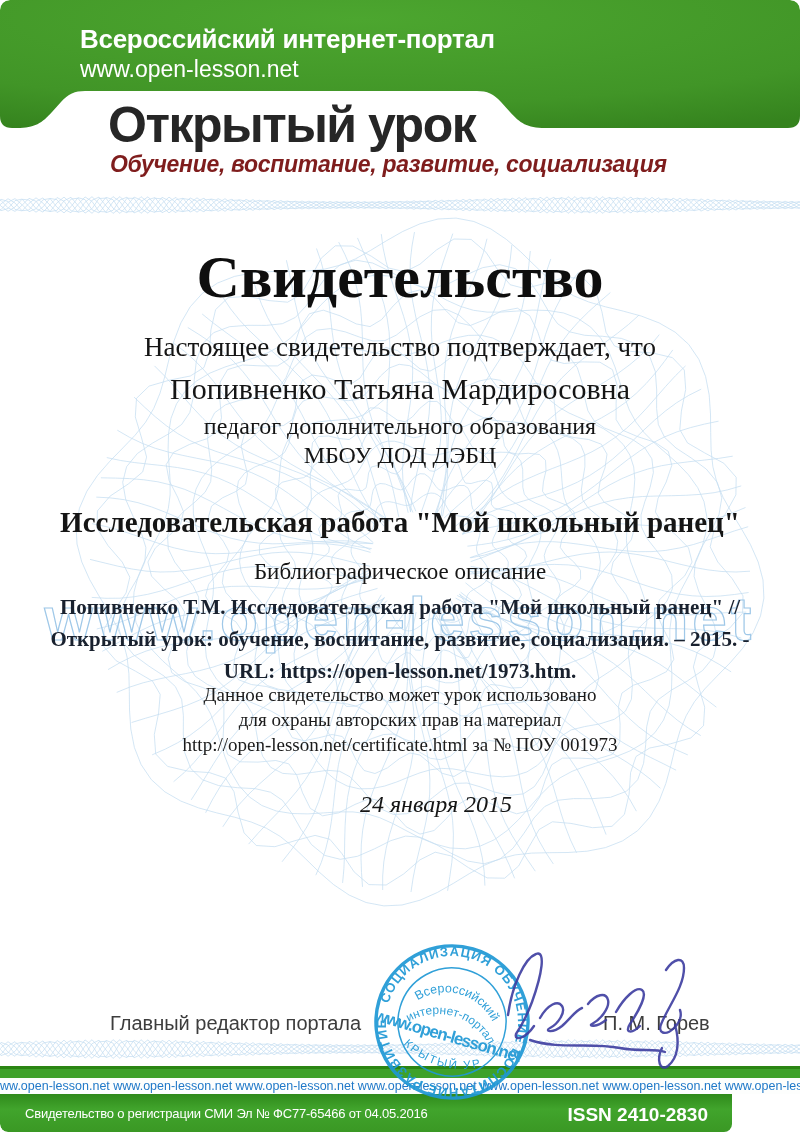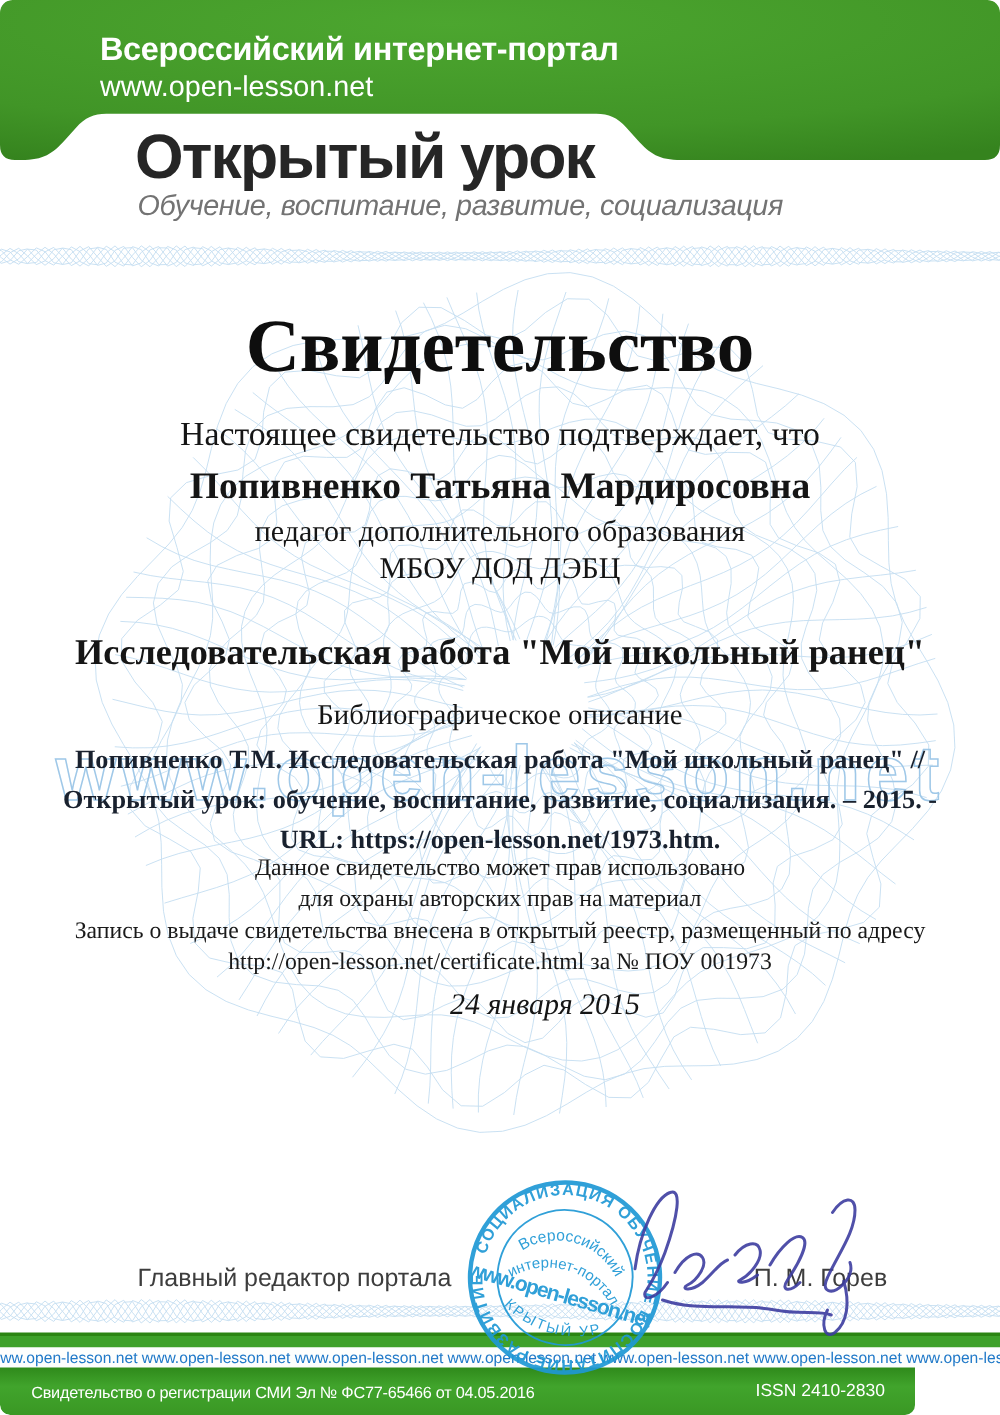--- a/index.html
+++ b/index.html
@@ -9,27 +9,27 @@
     font-family:"Liberation Sans", sans-serif;
   }
   
   #decor{position:absolute; left:0; top:0; width:800px; height:1132px; z-index:0;}
   
   .header{position:absolute; left:0; top:0; width:793px; height:190px; z-index:2;}
   .header svg{position:absolute; left:0; top:0;}
   .hdr-tagline{position:absolute; left:80px; top:24px; color:#fff; font-size:26px; font-weight:bold; letter-spacing:-.3px;}
   .hdr-url{position:absolute; left:80px; top:56px; color:#fff; font-size:23px;}
   .logo-title{position:absolute; left:108px; top:96px; color:#262626; font-size:50px; font-weight:bold; letter-spacing:-1.5px;}
-  .logo-sub{position:absolute; left:110px; top:151px; color:#737373; font-size:23px; font-style:italic; font-weight:normal; letter-spacing:-.3px;}
+  .logo-sub{position:absolute; left:110px; top:151px; color:#7f1d1d; font-size:23px; font-style:italic; font-weight:bold; letter-spacing:-.3px;}
   
   .body-text{position:absolute; left:0; width:800px; text-align:center; z-index:3;
     font-family:"Liberation Serif", serif; color:#151515;}
   .cert-title{top:243px; font-size:60px; font-weight:bold; color:#0e0e0e;}
   .cert-intro{top:332px; font-size:27px;}
-  .cert-name{top:372px; font-size:30px; font-weight:bold;}
+  .cert-name{top:372px; font-size:30px; font-weight:normal;}
   .cert-role{top:413px; font-size:24px;}
   .cert-org{top:442px; font-size:24px;}
   .cert-action{top:479px; font-size:24px;}
   .cert-work{top:506px; font-size:29px; font-weight:bold;}
   .cert-bibl-label{top:559px; font-size:23px;}
   .cert-bibl{top:591px; font-size:21px; font-weight:bold; line-height:32px; color:#19212e;}
   .cert-usage{top:682px; font-size:19px; line-height:25px; color:#1a1a1a;}
   .cert-date{top:791px; font-size:24px; font-style:italic;padding-left:36px;}
   
   .editor-label{position:absolute; left:110px; top:1012px; font-size:20px; color:#3d3d3d; z-index:3;}
@@ -37,21 +37,21 @@
   #stamp{position:absolute; left:367px; top:937px; width:170px; height:170px; z-index:5;}
   #signature{position:absolute; left:470px; top:930px; width:300px; height:150px; z-index:6;}
   
   .f-strip{position:absolute; left:0; top:1066px; width:800px; height:12px; z-index:4;
     background:linear-gradient(#2b8513 0,#2b8513 3px,#3ea12a 3px);}
   .f-urls{position:absolute; left:0; top:1078px; width:800px; height:16px; z-index:4; background:#fdfefd;
     font-size:12.5px; line-height:16px; color:#2079c8; white-space:nowrap; overflow:hidden; text-indent:-9px;}
   .f-bar{position:absolute; left:0; top:1094px; width:732px; height:38px; z-index:4;
     background:linear-gradient(180deg,#2f8a1b,#41a42c 40%,#3a9824); border-radius:0 0 8px 8px;}
   .f-reg{position:absolute; left:25px; top:12px; color:#fff; font-size:13px; letter-spacing:-.2px;}
-  .f-issn{position:absolute; right:24px; top:10px; color:#fff; font-size:14px; font-weight:normal;}
+  .f-issn{position:absolute; right:24px; top:10px; color:#fff; font-size:19px; font-weight:bold;}
 </style>
 </head>
 <body>
 
 <div class="page">
 
   <svg id="decor" viewBox="0 0 800 1132">
       <g fill="none" stroke="#b7d6ee" stroke-width="0.75" opacity="0.8">
         <path d="M484.0 562.0L486.4 565.5L488.2 569.2L489.0 572.9L488.6 576.6L487.0 580.0L484.3 582.9L481.0 585.4L477.3 587.5L473.8 589.4L470.8 591.3L468.5 593.5L467.0 596.2L466.2 599.4L465.7 603.1L465.3 607.3L464.5 611.4L463.2 615.3L461.1 618.5L458.2 620.8L454.7 622.1L450.7 622.3L446.6 621.6L442.5 620.5L438.7 619.4L435.2 618.6L432.0 618.6L429.1 619.4L426.2 621.1L423.2 623.4L420.0 626.0L416.5 628.4L412.8 630.2L409.1 631.0L405.4 630.6L402.0 629.0L399.1 626.3L396.6 623.0L394.5 619.3L392.6 615.8L390.7 612.8L388.5 610.5L385.8 609.0L382.6 608.2L378.9 607.7L374.7 607.3L370.6 606.5L366.7 605.2L363.5 603.1L361.2 600.2L359.9 596.7L359.7 592.7L360.4 588.6L361.5 584.5L362.6 580.7L363.4 577.2L363.4 574.0L362.6 571.1L360.9 568.2L358.6 565.2L356.0 562.0L353.6 558.5L351.8 554.8L351.0 551.1L351.4 547.4L353.0 544.0L355.7 541.1L359.0 538.6L362.7 536.5L366.2 534.6L369.2 532.7L371.5 530.5L373.0 527.8L373.8 524.6L374.3 520.9L374.7 516.7L375.5 512.6L376.8 508.7L378.9 505.5L381.8 503.2L385.3 501.9L389.3 501.7L393.4 502.4L397.5 503.5L401.3 504.6L404.8 505.4L408.0 505.4L410.9 504.6L413.8 502.9L416.8 500.6L420.0 498.0L423.5 495.6L427.2 493.8L430.9 493.0L434.6 493.4L438.0 495.0L440.9 497.7L443.4 501.0L445.5 504.7L447.4 508.2L449.3 511.2L451.5 513.5L454.2 515.0L457.4 515.8L461.1 516.3L465.3 516.7L469.4 517.5L473.3 518.8L476.5 520.9L478.8 523.8L480.1 527.3L480.3 531.3L479.6 535.4L478.5 539.5L477.4 543.3L476.6 546.8L476.6 550.0L477.4 552.9L479.1 555.8L481.4 558.8L484.0 562.0Z"></path>
         <path d="M508.3 562.0L508.0 566.6L504.9 570.9L500.2 574.7L495.4 578.0L492.1 581.3L491.2 585.1L492.4 589.8L494.7 595.3L496.5 601.0L496.5 606.2L493.9 610.0L489.1 612.2L483.1 613.1L477.3 613.6L472.8 614.8L470.1 617.6L468.8 622.3L468.1 628.2L466.8 634.0L464.2 638.5L460.0 640.5L454.7 640.0L449.1 637.8L443.8 635.3L439.3 634.1L435.6 635.2L432.1 638.6L428.6 643.4L424.5 647.8L420.0 650.3L415.4 650.0L411.1 646.9L407.3 642.2L404.0 637.4L400.7 634.1L396.9 633.2L392.2 634.4L386.7 636.7L381.0 638.5L375.8 638.5L372.0 635.9L369.8 631.1L368.9 625.1L368.4 619.3L367.2 614.8L364.4 612.1L359.7 610.8L353.8 610.1L348.0 608.8L343.5 606.2L341.5 602.0L342.0 596.7L344.2 591.1L346.7 585.8L347.9 581.3L346.8 577.6L343.4 574.1L338.6 570.6L334.2 566.5L331.7 562.0L332.0 557.4L335.1 553.1L339.8 549.3L344.6 546.0L347.9 542.7L348.8 538.9L347.6 534.2L345.3 528.7L343.5 523.0L343.5 517.8L346.1 514.0L350.9 511.8L356.9 510.9L362.7 510.4L367.2 509.2L369.9 506.4L371.2 501.7L371.9 495.8L373.2 490.0L375.8 485.5L380.0 483.5L385.3 484.0L390.9 486.2L396.2 488.7L400.7 489.9L404.4 488.8L407.9 485.4L411.4 480.6L415.5 476.2L420.0 473.7L424.6 474.0L428.9 477.1L432.7 481.8L436.0 486.6L439.3 489.9L443.1 490.8L447.8 489.6L453.3 487.3L459.0 485.5L464.2 485.5L468.0 488.1L470.2 492.9L471.1 498.9L471.6 504.7L472.8 509.2L475.6 511.9L480.3 513.2L486.2 513.9L492.0 515.2L496.5 517.8L498.5 522.0L498.0 527.3L495.8 532.9L493.3 538.2L492.1 542.7L493.2 546.4L496.6 549.9L501.4 553.4L505.8 557.5L508.3 562.0Z"></path>
@@ -182,23 +182,22 @@
   <div class="body-text cert-role">педагог дополнительного образования</div>
   <div class="body-text cert-org">МБОУ ДОД ДЭБЦ</div>
   <div class="body-text cert-work">Исследовательская работа "Мой школьный ранец"</div>
   <div class="body-text cert-bibl-label">Библиографическое описание</div>
   <div class="body-text cert-bibl">
     <div>Попивненко Т.М. Исследовательская работа "Мой школьный ранец" //</div>
     <div>Открытый урок: обучение, воспитание, развитие, социализация. – 2015. -</div>
     <div>URL: https://open-lesson.net/1973.htm.</div>
   </div>
   <div class="body-text cert-usage">
-    <div>Данное свидетельство может прав использовано</div>
+    <div>Данное свидетельство может урок использовано</div>
     <div>для охраны авторских прав на материал</div>
-    <div>Запись о выдаче свидетельства внесена в открытый реестр, размещенный по адресу</div>
     <div>http://open-lesson.net/certificate.html за № ПОУ 001973</div>
   </div>
   <div class="body-text cert-date">24 января 2015</div>
 
   <div class="editor-label">Главный редактор портала</div>
   <div class="signer-name">П. М. Горев</div>
 
   <svg id="stamp" viewBox="-85 -85 170 170">
     <defs>
       <path id="ringPath" d="M-66,0 A66,66 0 1 1 66,0 A66,66 0 1 1 -66,0"></path>

